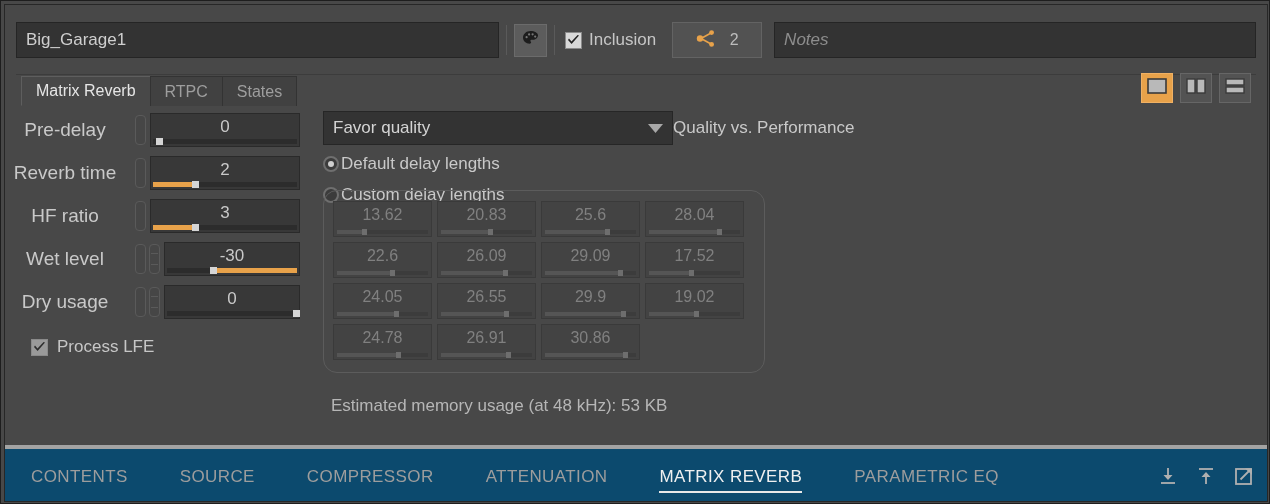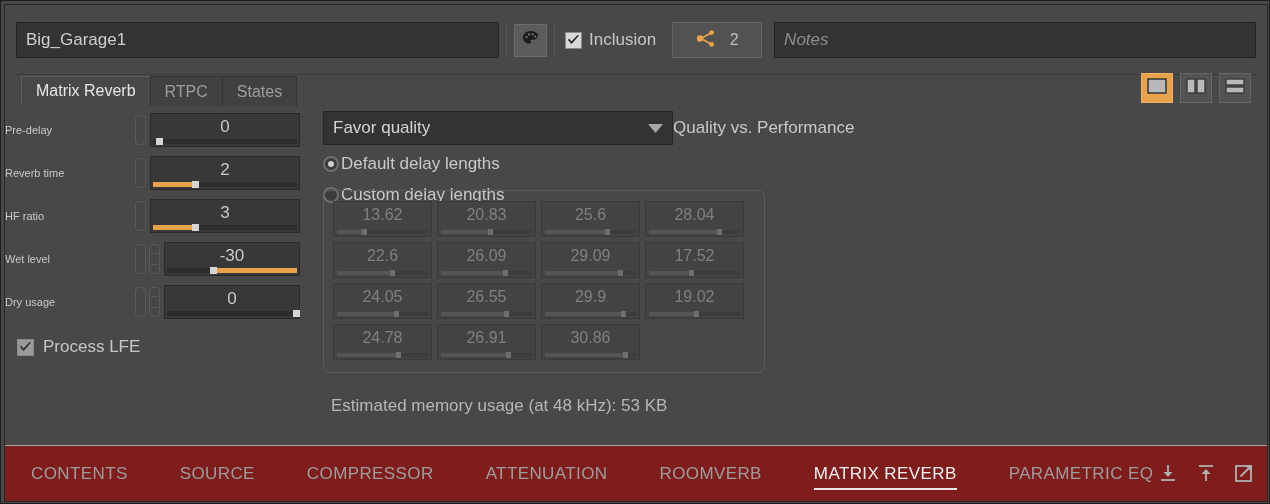--- a/index.html
+++ b/index.html
@@ -116,22 +116,22 @@
   }
   .layoutbtn.active { background: #e8a24a; border-color: #f0b164; }
 
   
   #body { position: absolute; left: 0; top: 103px; width: 1262px; height: 338px; }
 
   
   #params { position: absolute; left: 0; top: 0; width: 310px; }
   .prow { display: flex; align-items: center; height: 43px; }
   .prow-label {
-    width: 130px; text-align: left;
-    color: #c9c9c9; font-size: 11px;
+    width: 130px; text-align: center;
+    color: #c9c9c9; font-size: 19px;
     padding-right: 10px;
   }
   .knobs { display: flex; gap: 3px; align-items: center; }
   .knob {
     width: 11px; height: 30px;
     border: 1px solid #5a5a5a;
     border-radius: 4px;
     background: #464646;
     position: relative;
   }
@@ -159,21 +159,21 @@
   .slider-fill {
     position: absolute; left: 0; top: 0; bottom: 0;
     background: #e8a24a;
   }
   .slider-handle {
     position: absolute; top: -1px;
     width: 7px; height: 7px; background: #d5d5d5;
   }
   #process-lfe {
     display: flex; align-items: center; gap: 9px;
-    margin-top: 14px; margin-left: 12px;
+    margin-top: 14px; margin-left: 26px;
   }
   #process-lfe .checkbox-sq { background: #9a9a9a; }
 
   
   #right { position: absolute; left: 318px; top: 0; width: 600px; }
   #qvp-row { display: flex; align-items: center; height: 40px; }
   #qvp-label { color: #c9c9c9; font-size: 17px; margin-right: 12px; }
   #qvp-select {
     width: 350px; height: 34px;
     background: #333333; border: 1px solid #262626;
@@ -188,21 +188,21 @@
     display: flex; align-items: center; justify-content: center;
     flex: none;
   }
   .radio .dot { width: 6px; height: 6px; border-radius: 50%; background: #cfcfcf; }
   .radio-label { color: #c9c9c9; font-size: 17px; }
 
   #delay-grid-wrap {
     position: absolute; left: 0; top: 82px;
     width: 442px; height: 183px;
     border: 1px solid #5c5c5c;
-    border-radius: 7px;
+    border-radius: 14px;
   }
   #delay-grid {
     position: absolute; left: 9px; top: 10px;
     display: grid;
     grid-template-columns: repeat(4, 99px);
     grid-template-rows: repeat(4, 36px);
     gap: 5px;
   }
   .dcell {
     position: relative;
@@ -222,22 +222,22 @@
 
   #memory-note {
     position: absolute; left: 8px; top: 288px;
     color: #b6b6b6; font-size: 17px;
   }
 
   
   #bottombar {
     position: absolute; left: 0; bottom: 0;
     width: 1262px; height: 56px;
-    background: #7f1d1d;
-    border-top: 1px solid #a3a3a3;
+    background: #0c4a6e;
+    border-top: 4px solid #a3a3a3;
   }
   #bottom-tabs {
     position: absolute; left: 0; top: 0; height: 56px;
     display: flex; align-items: center;
   }
   .btab {
     position: relative;
     color: #9d9d9d; font-size: 17px;
     padding: 0 26px;
     height: 56px; display: flex; align-items: center;
@@ -589,23 +589,20 @@
         <span>CONTENTS</span>
       </div>
       <div class="btab">
         <span>SOURCE</span>
       </div>
       <div class="btab">
         <span>COMPRESSOR</span>
       </div>
       <div class="btab">
         <span>ATTENUATION</span>
-      </div>
-      <div class="btab">
-        <span>ROOMVERB</span>
       </div>
       <div class="btab active">
         <span>MATRIX REVERB</span>
       </div>
       <div class="btab">
         <span>PARAMETRIC EQ</span>
       </div>
     </div>
 
     <div id="bottom-icons">

